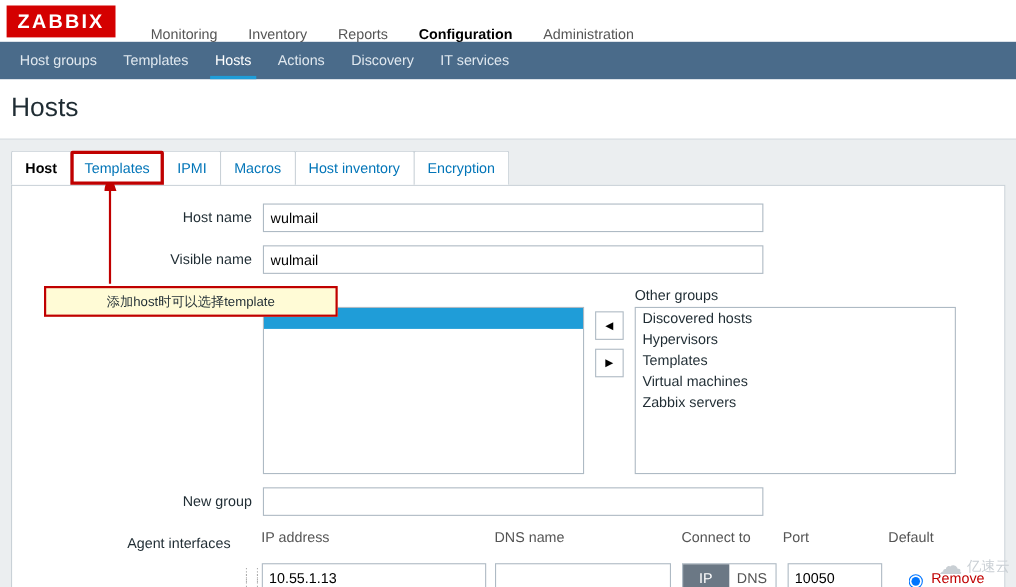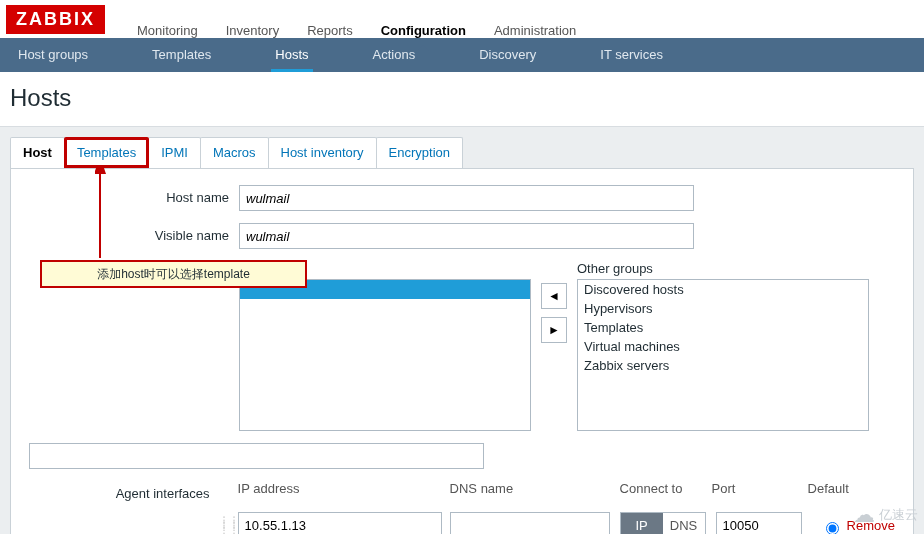--- a/index.html
+++ b/index.html
@@ -2,36 +2,36 @@
 <html><head>
 <meta charset="utf-8">
 <style>
 * { box-sizing: border-box; margin: 0; padding: 0; }
 html, body { width: 924px; height: 534px; font-family: Arial, sans-serif; font-size: 13px; color: #1f2c33; background: #fff; overflow: hidden; }
 .topbar { display: flex; align-items: center; height: 38px; background: #fff; padding: 4px 6px; }
 .logo { background: #d40000; color: #fff; font-weight: bold; font-size: 18px; letter-spacing: 2px; padding: 4px 10px; margin-right: 18px; }
 .topnav-item { color: #555; padding: 0 14px; height: 38px; line-height: 38px; cursor: pointer; position: relative; margin-top: 24px; }
 .topnav-item.active { color: #000; font-weight: bold; }
 .topnav-item.active::after { content:""; position:absolute; bottom:-1px; left:50%; transform:translateX(-50%); width:0; height:0; border-left:6px solid transparent; border-right:6px solid transparent; border-bottom:6px solid #4a6b8a; }
-.subbar { display: flex; align-items: center; height: 34px; background: #4a6b8a; color: #fff; padding: 0 6px; gap: 40px; }
+.subbar { display: flex; align-items: center; height: 34px; background: #4a6b8a; color: #fff; padding: 0 6px; }
 .subnav-item { color: #e0e8ef; padding: 0 12px; height: 34px; line-height: 34px; cursor: pointer; position: relative; }
 .subnav-item.active { color: #fff; }
 .subnav-item.active::after { content:""; position:absolute; bottom:0; left:8px; right:8px; height:3px; background:#1f9dd8; }
 .page-title { font-size: 24px; padding: 12px 10px 14px; }
 .content { background:#ebeef0; border-top:1px solid #d8dde1; }
 .tabs { display:flex; padding: 10px 10px 0 10px; }
 .tab { background:#fff; border:1px solid #c9d1d7; border-bottom:none; padding:7px 12px; color:#0275b8; cursor:pointer; border-radius:2px 2px 0 0; margin-right:-1px; }
 .tab.active { color:#000; font-weight:bold; }
 .tab.highlight { border:3px solid #c00000; padding:5px 10px; z-index:2; }
 .form { background:#fff; border:1px solid #c9d1d7; margin:0 10px 10px 10px; padding:16px 18px 0 18px; }
 .row { display:flex; align-items:flex-start; margin-bottom:12px; }
 .lbl { width:210px; text-align:right; padding-right:10px; padding-top:5px; color:#1f2c33; }
 .ctl { flex:1; display:flex; align-items:flex-start; gap:10px; }
 input[type=text] { height:26px; border:1px solid #aebac4; padding:0 6px; font-size:13px; }
-.wide { width:455px;font-style:italic; }
+.wide { width:455px; }
 .groups-col { width:292px; }
 .groups-header { font-size:13px; margin-bottom:3px; }
 .listbox { width:292px; height:152px; border:1px solid #aebac4; background:#fff; overflow:auto; }
 .listbox .item { padding:2px 6px; }
 .listbox .selected { background:#1f9dd8; color:#fff; }
 .movers { display:flex; flex-direction:column; gap:8px; margin-top:22px; }
 .mover-btn { width:26px; height:26px; border:1px solid #aebac4; background:#fff; cursor:pointer; font-size:12px; }
 .newgroup { width:455px; height:26px; border:2px solid #7ac29a; padding:0 6px; font-size:13px; }
 .iface-head { display:flex; gap:0; margin-bottom:6px; }
 .iface-head span { color:#555; }
@@ -121,20 +121,21 @@
             <div class="item">Hypervisors</div>
             <div class="item">Templates</div>
             <div class="item">Virtual machines</div>
             <div class="item">Zabbix servers</div>
           </div>
         </div>
       </div>
     </div>
 
     <div class="row">
+      <div class="lbl">New group</div>
       <div class="ctl">
           <input type="text" class="newgroup" value="" style="">
         </div>
     </div>
 
     <div class="row">
       <div class="lbl">Agent interfaces</div>
       <div class="ctl" style="flex-direction:column;">
         <div class="iface-head">
           <span style="width:18px;"></span>

